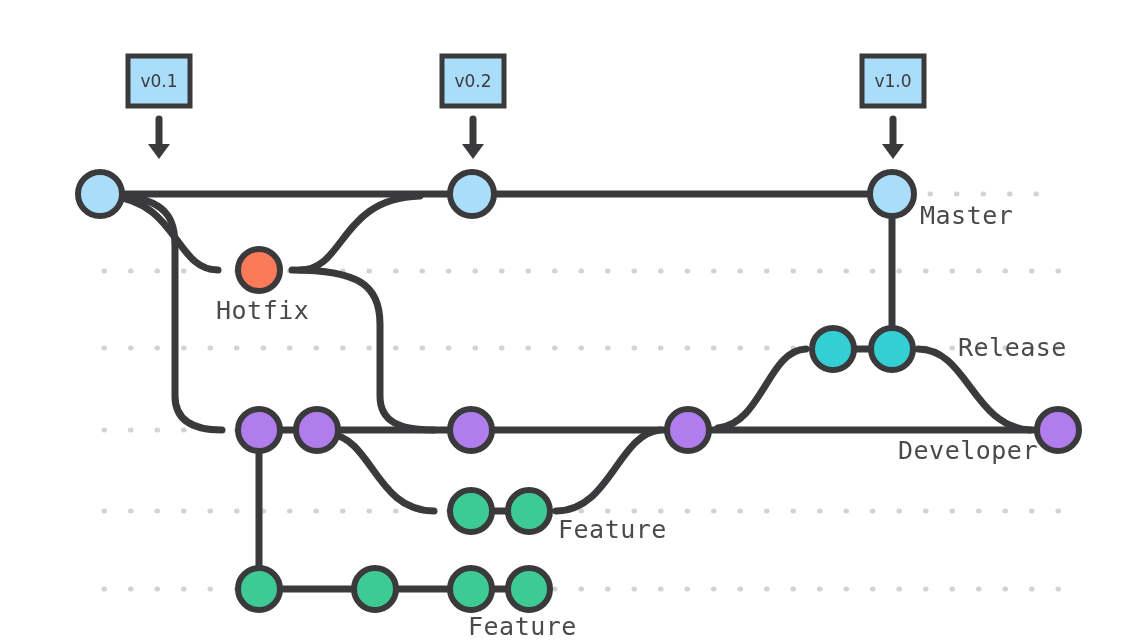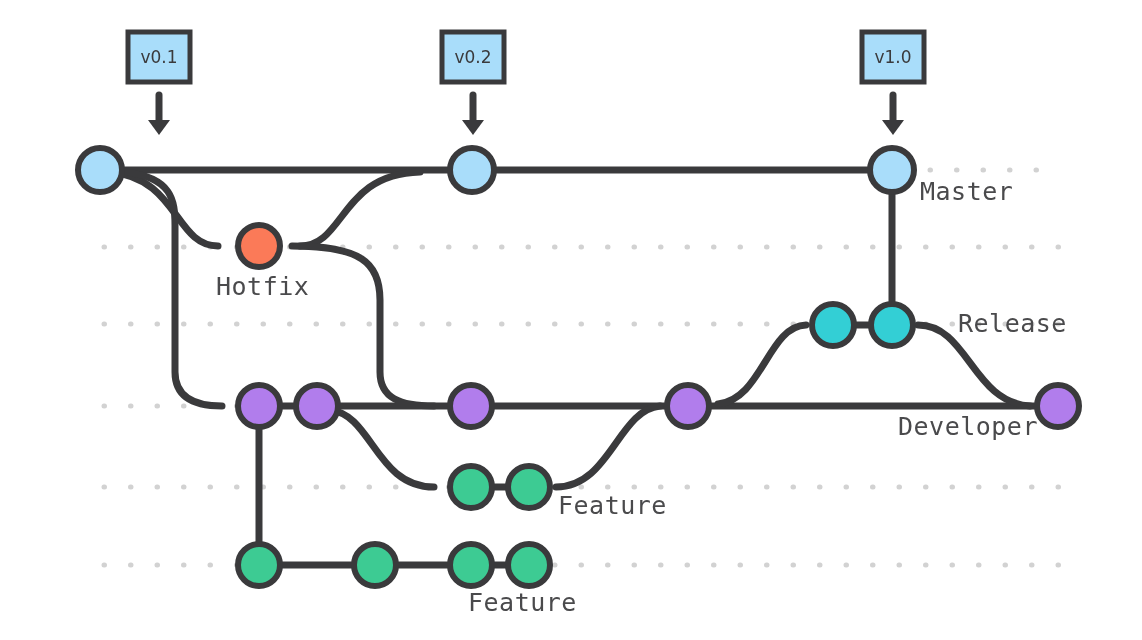--- a/index.html
+++ b/index.html
@@ -1,20 +1,20 @@
 <!DOCTYPE html>
 <html><head>
 <meta charset="utf-8">
 <style>
   html,body{margin:0;padding:0;background:#ffffff;}
   body{
     width:1142px;height:640px;overflow:hidden;
     font-family:"DejaVu Sans Mono","Liberation Mono",monospace;
   }
-  #stage{position:relative;width:1142px;height:541px;background:#fff;}
+  #stage{position:relative;width:1142px;height:541px;background:#fff;margin-top:24px;}
   svg#diagram{position:absolute;left:0;top:0;width:1142px;height:640px;}
   .lane-dots{stroke:#d2d2d2;stroke-width:5;stroke-linecap:round;stroke-dasharray:0.5 26;}
   .edge{fill:none;stroke:#3a3a3c;stroke-width:7;stroke-linecap:round;stroke-linejoin:round;}
   .node circle{stroke:#3a3a3c;stroke-width:6;}
   .tag-box{stroke:#3a3a3c;stroke-width:5;}
   .tag-text{font-family:"DejaVu Sans","Liberation Sans",sans-serif;font-size:17px;fill:#3a3a3c;}
   .arrow{fill:none;stroke:#3a3a3c;stroke-width:7;stroke-linecap:round;}
   .arrow-head{fill:#3a3a3c;}
   .branch-label{font-family:"DejaVu Sans Mono","Liberation Mono",monospace;font-size:25px;fill:#4a4a4c;letter-spacing:0.5px;}
 </style>

